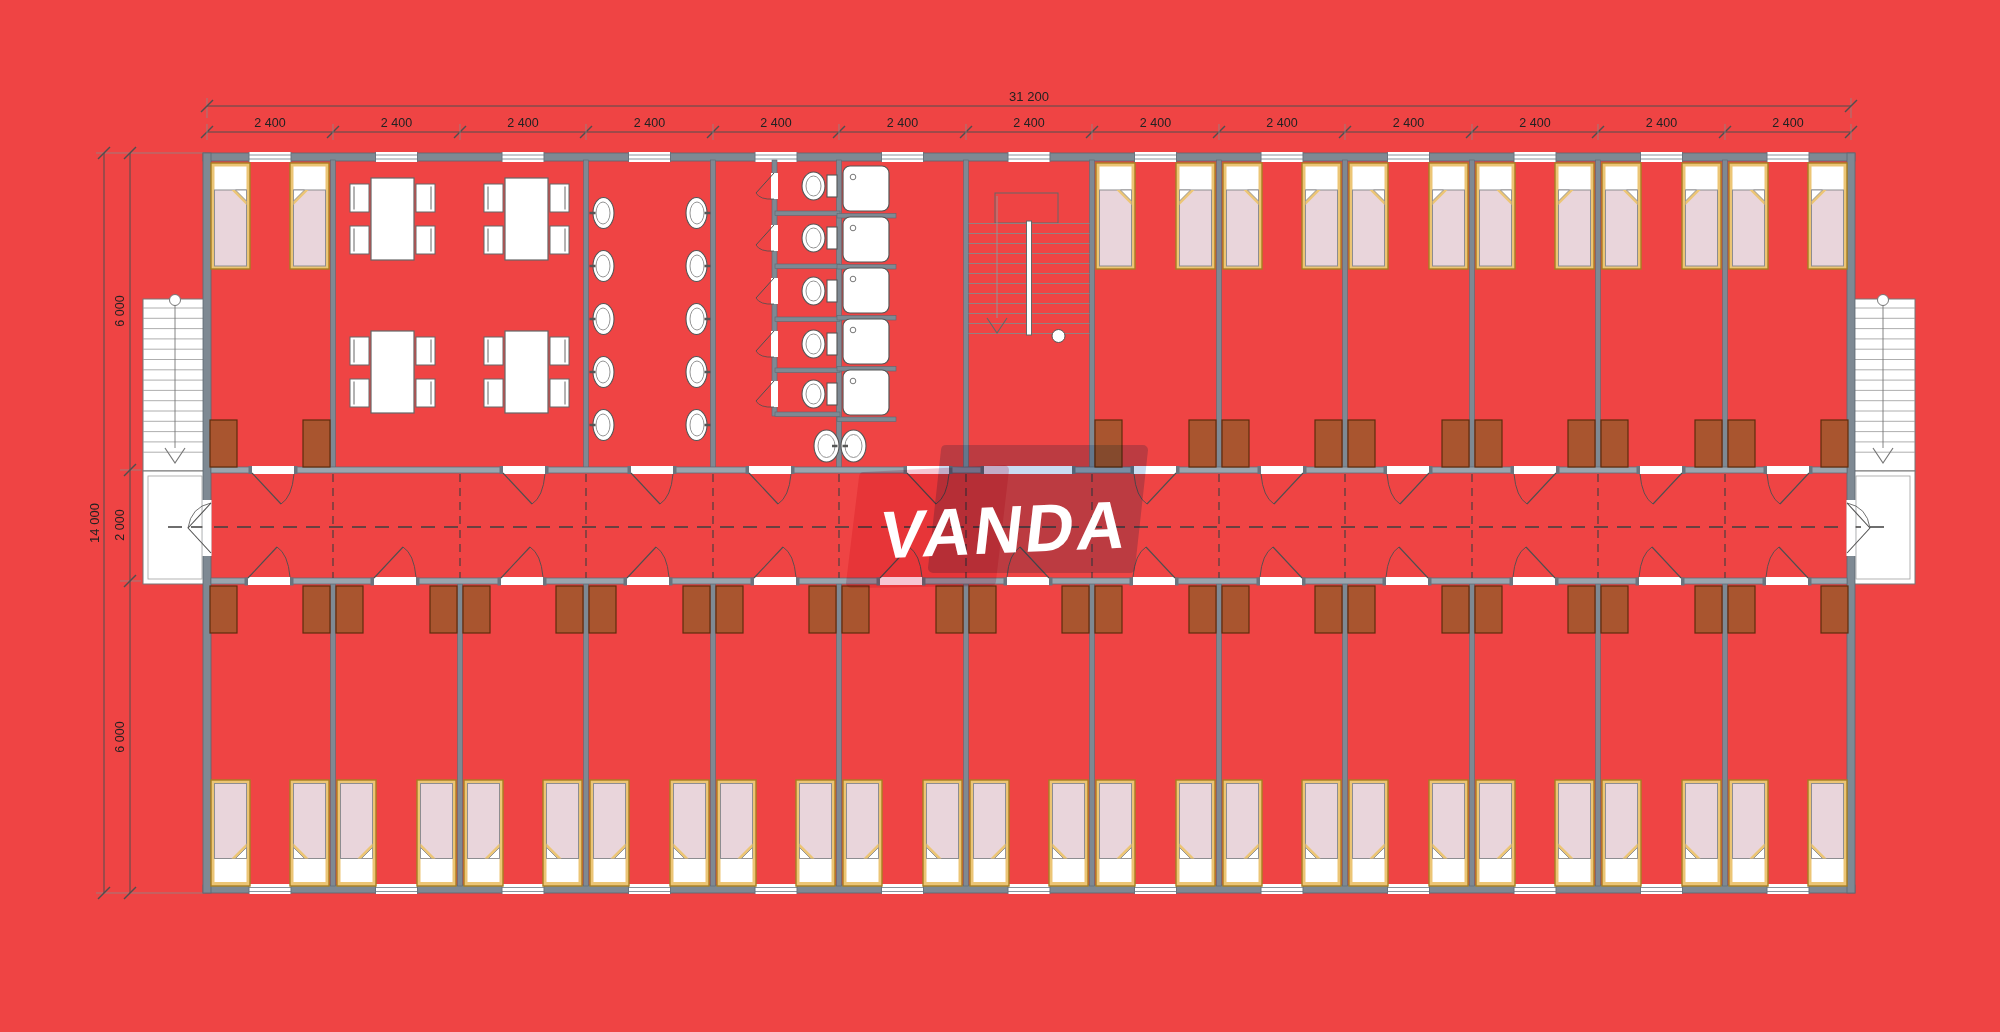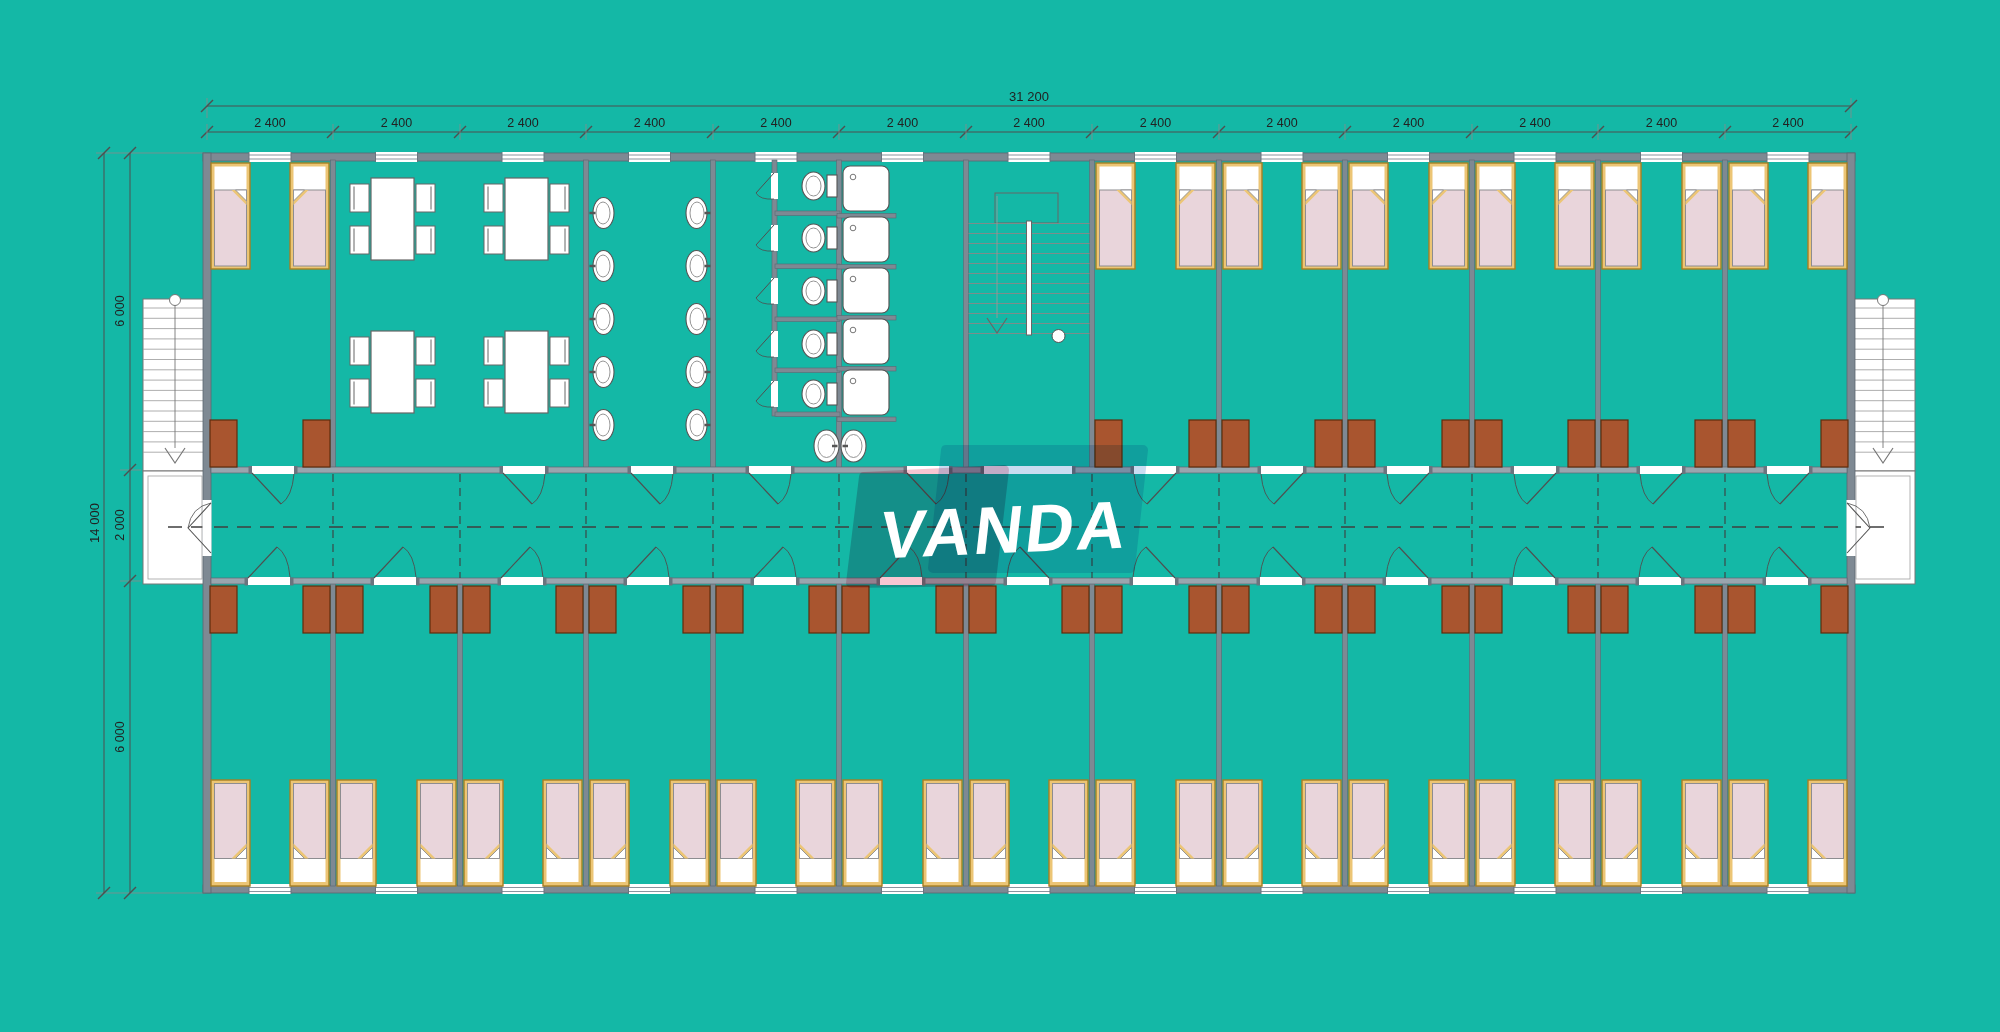--- a/index.html
+++ b/index.html
@@ -1,16 +1,16 @@
 <!DOCTYPE html>
 <html><head>
 <meta charset="utf-8">
 <style>
   html,body{margin:0;padding:0;background:#ffffff;}
-  .stage{position:relative;width:2000px;height:1032px;background:#14b8a6;overflow:hidden;
+  .stage{position:relative;width:2000px;height:1032px;background:#ef4444;overflow:hidden;
          font-family:"Liberation Sans", sans-serif;}
   svg text{font-family:"Liberation Sans", sans-serif;}
 </style>
 </head>
 <body>
 
 <div class="stage">
   <svg id="plan" width="2000" height="1032" viewBox="0 0 2000 1032">
       <g>
 <line x1="207" y1="98" x2="207" y2="118" stroke="#8a8a8a" stroke-width="0.8"></line>

